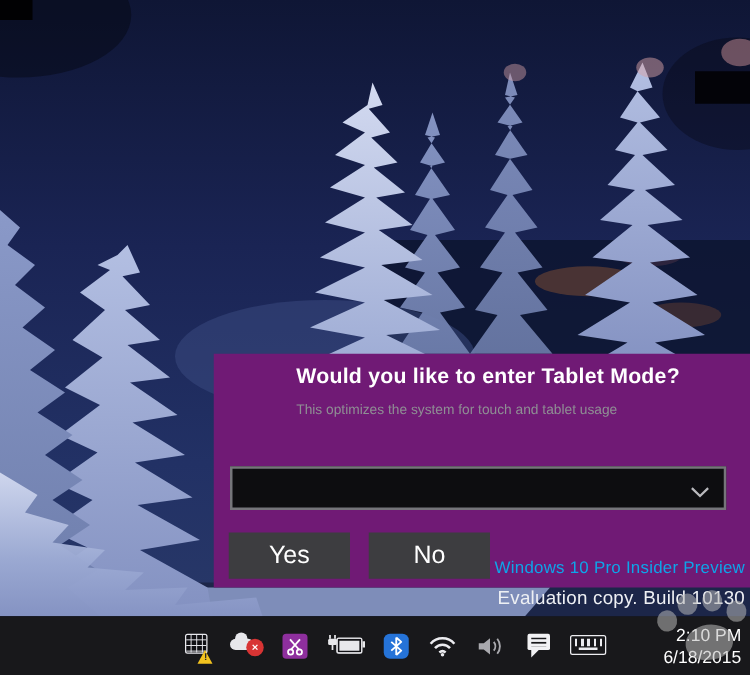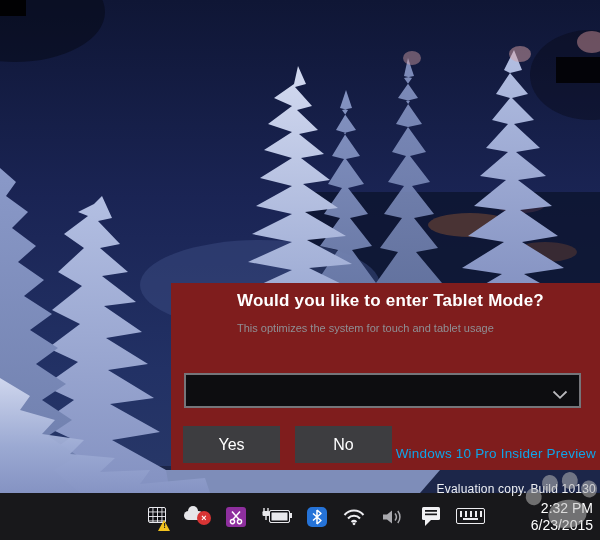--- a/index.html
+++ b/index.html
@@ -8,31 +8,31 @@
        -webkit-font-smoothing:antialiased;}
   .screen{position:relative;width:600px;height:540px;background:#10173a;}
 
   
   .wallpaper{position:absolute;left:0;top:0;width:600px;height:493px;z-index:0;overflow:hidden;}
   .patch-tl{position:absolute;left:0;top:0;width:26px;height:16px;background:#010103;}
   .patch-tr{position:absolute;left:556px;top:57px;width:44px;height:26px;background:#030308;}
 
   
   .wm-insider{position:absolute;right:4px;top:446px;font-size:13.5px;color:#0ea5e9;z-index:6;letter-spacing:.2px;}
-  .wm-eval{position:absolute;right:4px;top:470px;font-size:12px;color:#eef0f4;z-index:6;letter-spacing:.2px;margin-top:12px;}
-
-  
-  .toast{position:absolute;left:171px;top:283px;width:429px;height:187px;background:#7f1d1d;z-index:2;}
+  .wm-eval{position:absolute;right:4px;top:470px;font-size:15px;color:#eef0f4;z-index:6;letter-spacing:.2px;}
+
+  
+  .toast{position:absolute;left:171px;top:283px;width:429px;height:187px;background:#701a75;z-index:2;}
   .toast-title{position:absolute;left:66px;top:8px;font-size:17px;font-weight:bold;color:#ffffff;letter-spacing:.2px;white-space:nowrap;}
   .toast-body{position:absolute;left:66px;top:32px;width:322px;font-size:11px;line-height:26px;color:#8f8f94;}
   .toast-select{position:absolute;left:13px;top:90px;width:393px;height:31px;border:2px solid #75757a;background:#0d0d10;cursor:default;}
   .sel-value{position:absolute;left:10px;top:6px;font-size:14px;color:#cfcfcf;}
   .sel-chev{position:absolute;right:11px;top:11px;width:16px;height:10px;}
   .toast-buttons{position:absolute;left:12px;top:143px;display:flex;gap:15px;}
-  .toast-btn{width:97px;height:37px;background:#3d3d40;border:none;color:#ffffff;font-size:16px;
+  .toast-btn{width:97px;height:37px;background:#3d3d40;border:none;color:#ffffff;font-size:20px;
              font-family:"Liberation Sans","DejaVu Sans",sans-serif;cursor:default;}
 
   
   .taskbar{position:absolute;left:0;top:493px;width:600px;height:47px;background:#18181b;z-index:4;}
   .tray{position:absolute;right:0;top:0;height:47px;display:flex;align-items:center;gap:15px;}
   .ticon{position:relative;flex:0 0 auto;height:24px;display:flex;align-items:center;justify-content:center;}
 
   
   .i-upd{width:22px;}
   .upd-grid{position:absolute;left:1px;top:2px;width:16px;height:14px;background:#101014;border:1.5px solid #e9e9ee;border-radius:2px;
@@ -232,22 +232,22 @@
       </div>
 
       <div class="ticon i-kbd">
         <span class="kbd-frame">
           <span class="kbd-keys"></span>
           <span class="kbd-space"></span>
         </span>
       </div>
 
       <div class="clock">
-        <div>2:32 PM</div>
-        <div>6/23/2015</div>
+        <div>2:10 PM</div>
+        <div>6/18/2015</div>
       </div>
     </div>
   </div>
 
   <div class="paw">
     <span class="paw-toe toe1"></span>
     <span class="paw-toe toe2"></span>
     <span class="paw-toe toe3"></span>
     <span class="paw-toe toe4"></span>
     <span class="paw-pad"></span>

